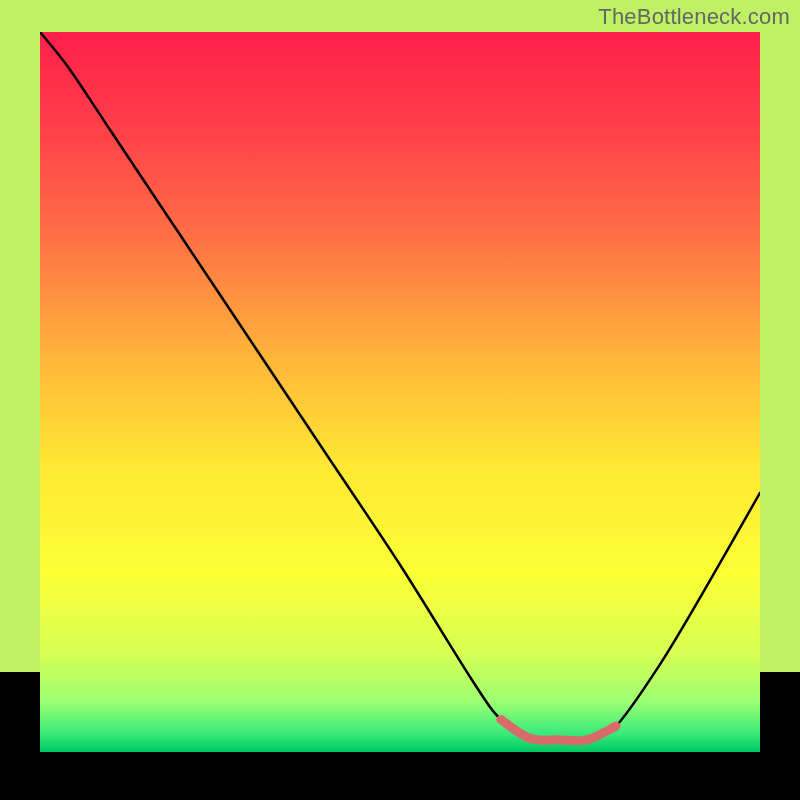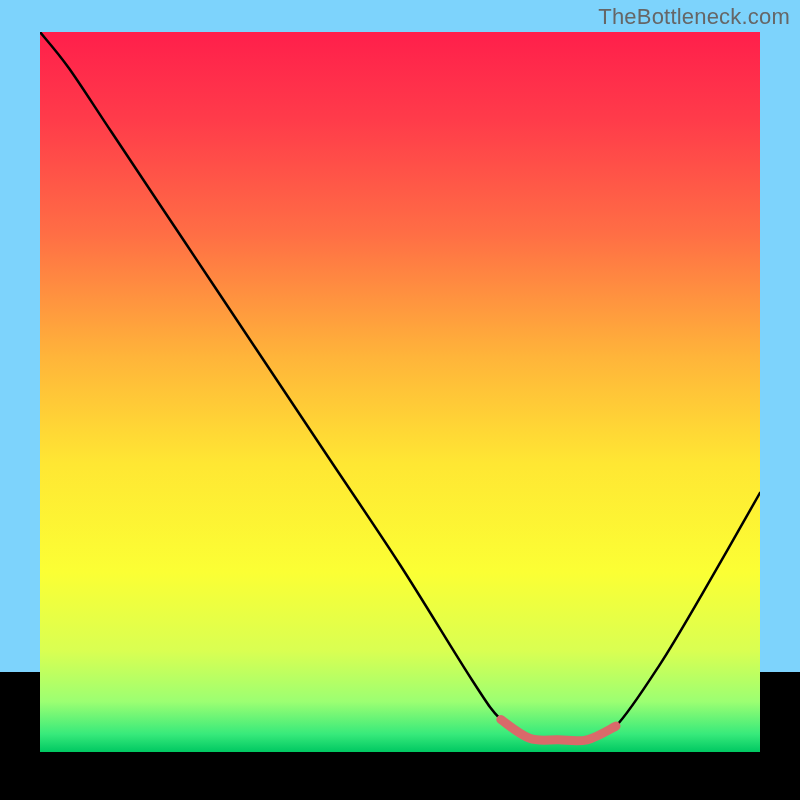--- a/index.html
+++ b/index.html
@@ -1,17 +1,17 @@
 <!DOCTYPE html>
 <html><head>
 <meta charset="utf-8">
 <style>
   * { margin: 0; padding: 0; box-sizing: border-box; }
   html, body { width: 800px; height: 800px; background: #000; overflow: hidden; font-family: Arial, Helvetica, sans-serif; }
-  .frame { position: relative; width: 800px; height: 672px; background: #7dd3fc; }
+  .frame { position: relative; width: 800px; height: 672px; background: #bef264; }
   .watermark { position: absolute; top: 4px; right: 10px; color: #666; font-size: 22px; font-weight: 400; letter-spacing: 0.2px; }
   .plot { position: absolute; left: 40px; top: 32px; width: 720px; height: 720px; }
   .plot svg { width: 100%; height: 100%; display: block; }
 </style>
 </head>
 <body>
 
 <div class="frame">
   <div class="watermark">TheBottleneck.com</div>
   <div class="plot">

